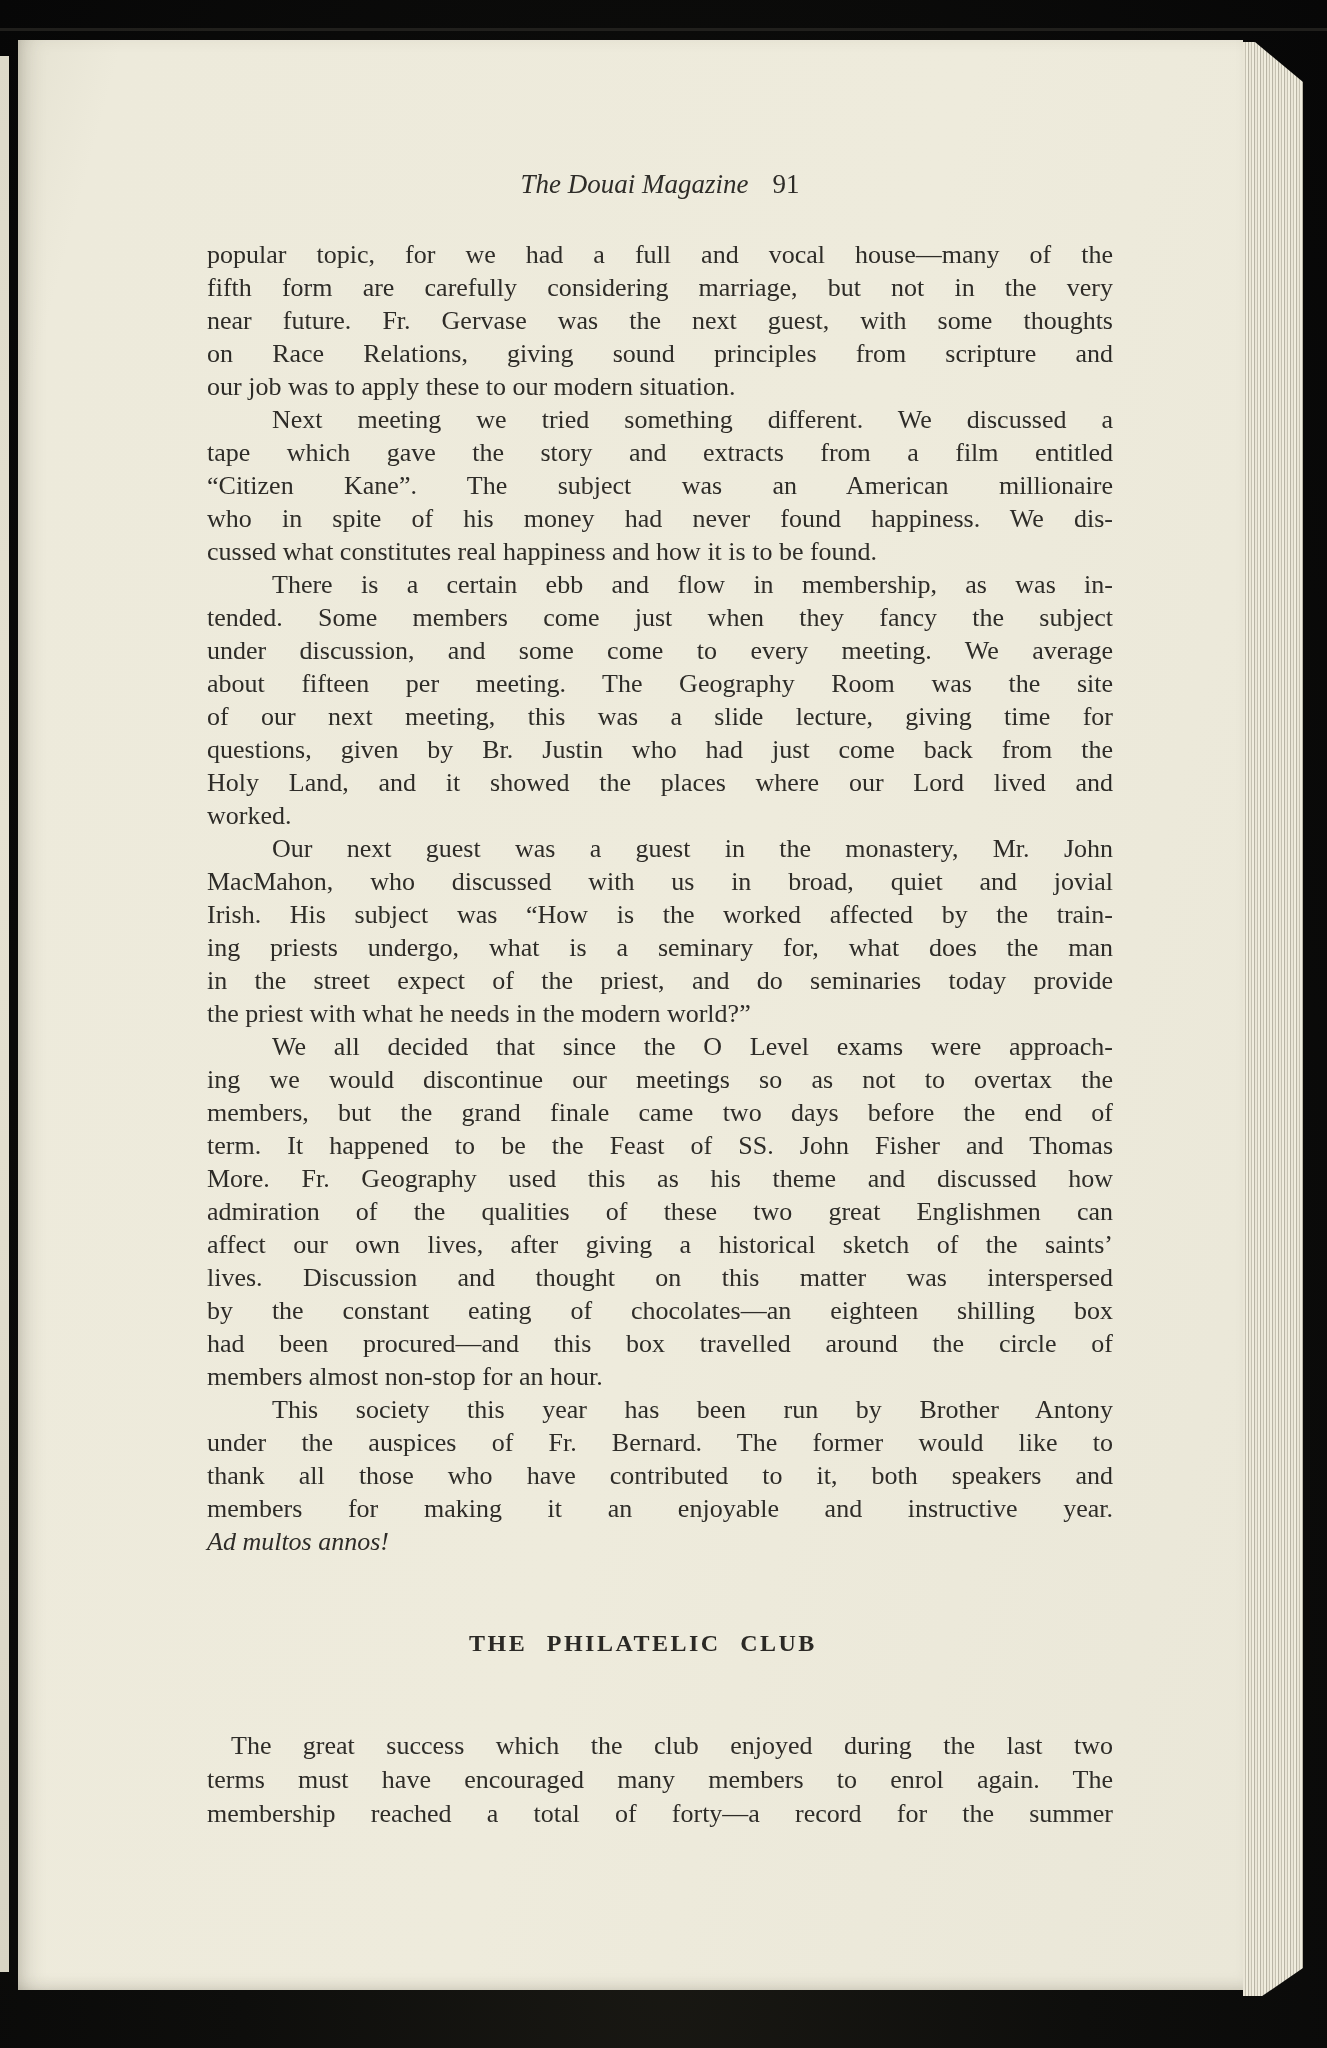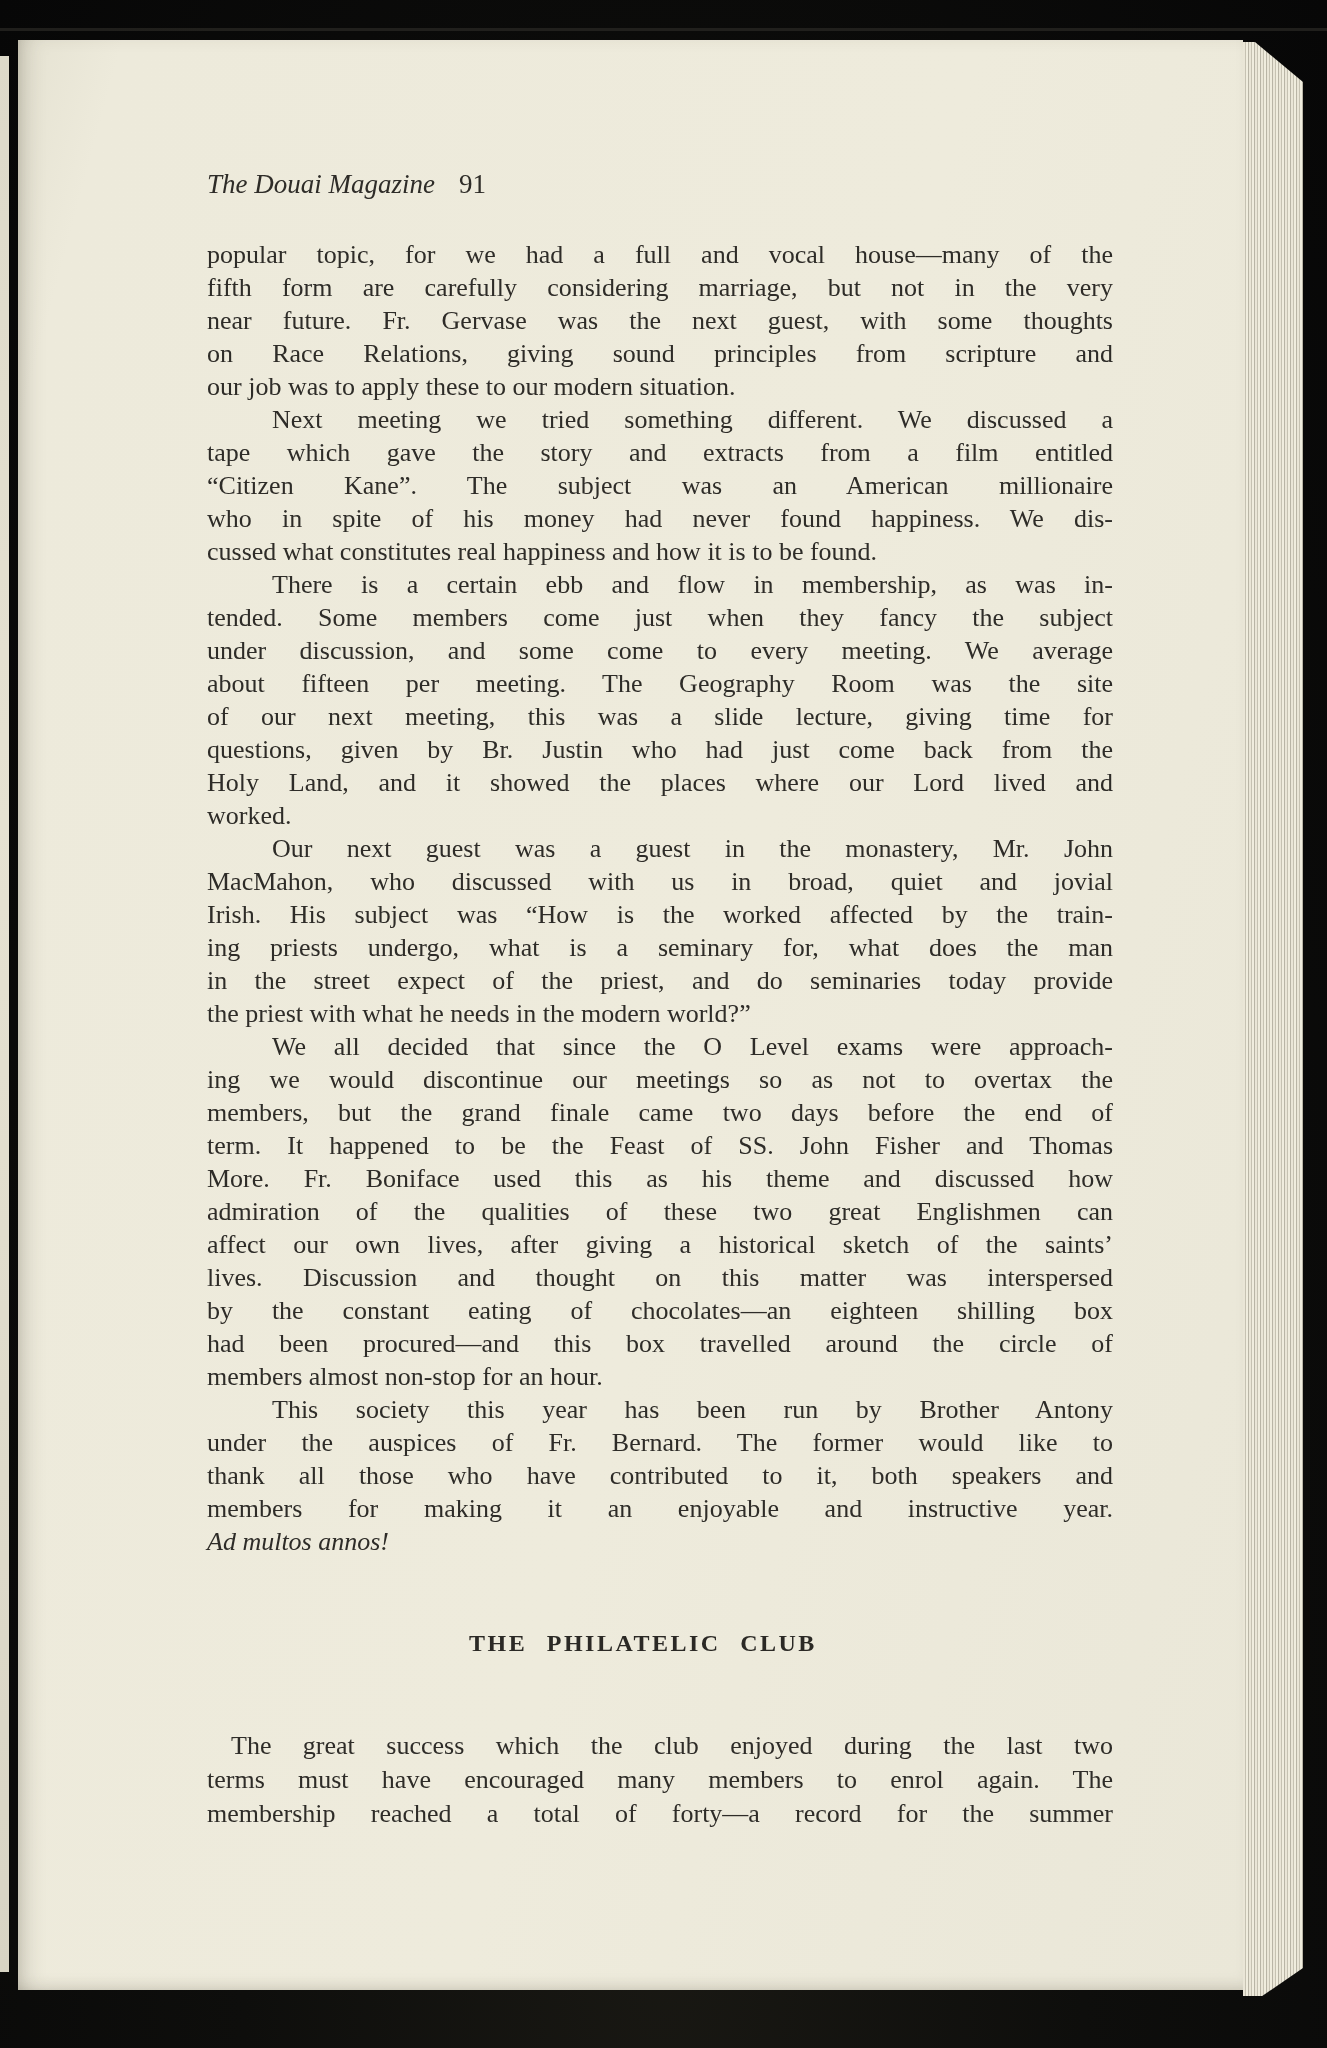--- a/index.html
+++ b/index.html
@@ -42,21 +42,21 @@
   
   .page {
     position: absolute; left: 18px; top: 40px; width: 1225px; height: 1950px;
     background: linear-gradient(105deg, #e5e2d2 0%, #edeadb 6%, #eeebdc 55%, #eae7d8 100%);
     box-shadow: inset 16px 0 26px -16px rgba(60,55,40,0.35),
                 inset 0 -10px 18px -12px rgba(60,55,40,0.25);
     color: #2e2c28;
   }
   .running-header {
     position: absolute; left: 189px; top: 128px; width: 906px;
-    text-align: left; font-size: 27px; line-height: 33px;
+    text-align: center; font-size: 27px; line-height: 33px;
     white-space: nowrap;
   }
   .journal { font-style: italic; }
   .pagenum { font-style: normal; margin-left: 24px; }
   .body-text {
     position: absolute; left: 189px; top: 198px; width: 906px;
     font-size: 26px; line-height: 33px;
   }
   .section-para {
     position: absolute; left: 189px; top: 1650px; width: 906px;
@@ -114,21 +114,21 @@
       <div class="line">MacMahon, who discussed with us in broad, quiet and jovial</div>
       <div class="line">Irish. His subject was “How is the worked affected by the train-</div>
       <div class="line">ing priests undergo, what is a seminary for, what does the man</div>
       <div class="line">in the street expect of the priest, and do seminaries today provide</div>
       <div class="line plast">the priest with what he needs in the modern world?”</div>
 
       <div class="line indent">We all decided that since the O Level exams were approach-</div>
       <div class="line">ing we would discontinue our meetings so as not to overtax the</div>
       <div class="line">members, but the grand finale came two days before the end of</div>
       <div class="line">term. It happened to be the Feast of SS. John Fisher and Thomas</div>
-      <div class="line">More. Fr. Boniface used this as his theme and discussed how</div>
+      <div class="line">More. Fr. Geography used this as his theme and discussed how</div>
       <div class="line">admiration of the qualities of these two great Englishmen can</div>
       <div class="line">affect our own lives, after giving a historical sketch of the saints’</div>
       <div class="line">lives. Discussion and thought on this matter was interspersed</div>
       <div class="line">by the constant eating of chocolates—an eighteen shilling box</div>
       <div class="line">had been procured—and this box travelled around the circle of</div>
       <div class="line plast">members almost non-stop for an hour.</div>
 
       <div class="line indent">This society this year has been run by Brother Antony</div>
       <div class="line">under the auspices of Fr. Bernard. The former would like to</div>
       <div class="line">thank all those who have contributed to it, both speakers and</div>

